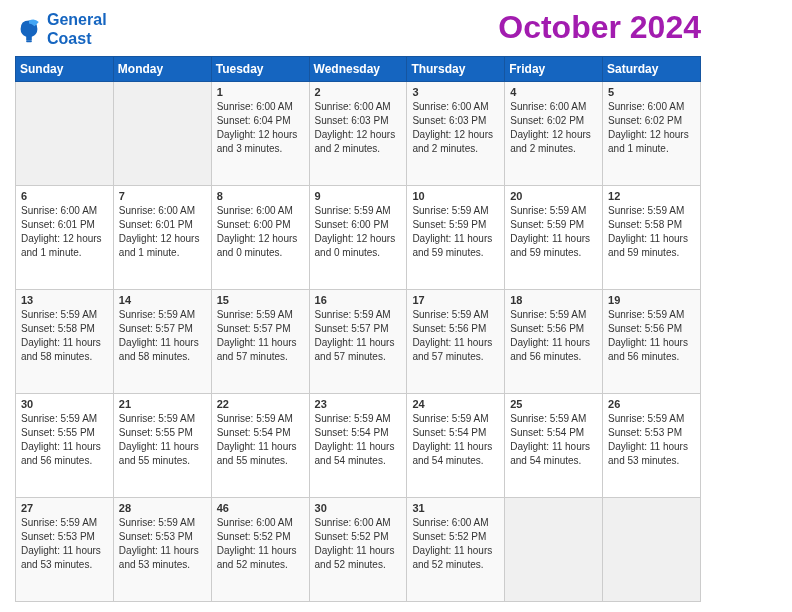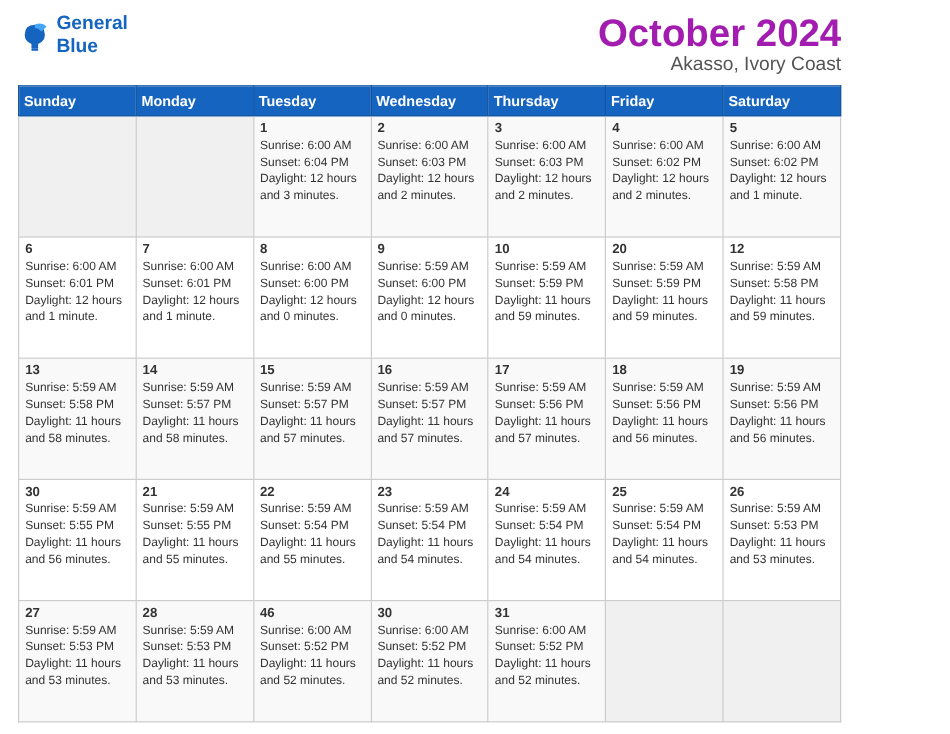--- a/index.html
+++ b/index.html
@@ -107,26 +107,25 @@
 <div class="page">
   <div class="header">
     <div class="logo">
       <svg class="logo-icon" viewBox="0 0 40 40" xmlns="http://www.w3.org/2000/svg">
         <path d="M8 20 Q8 8 20 8 Q32 8 32 20 Q32 28 24 31 L24 36 L16 36 L16 31 Q8 28 8 20Z" fill="#1565c0"></path>
         <path d="M20 8 Q28 4 34 10 L28 16 Q24 12 20 12Z" fill="#42a5f5"></path>
         <rect x="16" y="36" width="8" height="3" fill="#1565c0" rx="1"></rect>
       </svg>
       <div class="logo-text">
         <div><span>General</span></div>
-        <div><span>Blue</span></div>
+        <div><span>Coast</span></div>
       </div>
     </div>
     <div class="title-block">
       <h1>October 2024</h1>
-      <h2>Akasso, Ivory Coast</h2>
     </div>
   </div>
 
   <table class="calendar">
     <thead>
       <tr>
       <th>Sunday</th>
           <th>Monday</th>
           <th>Tuesday</th>
           <th>Wednesday</th>

